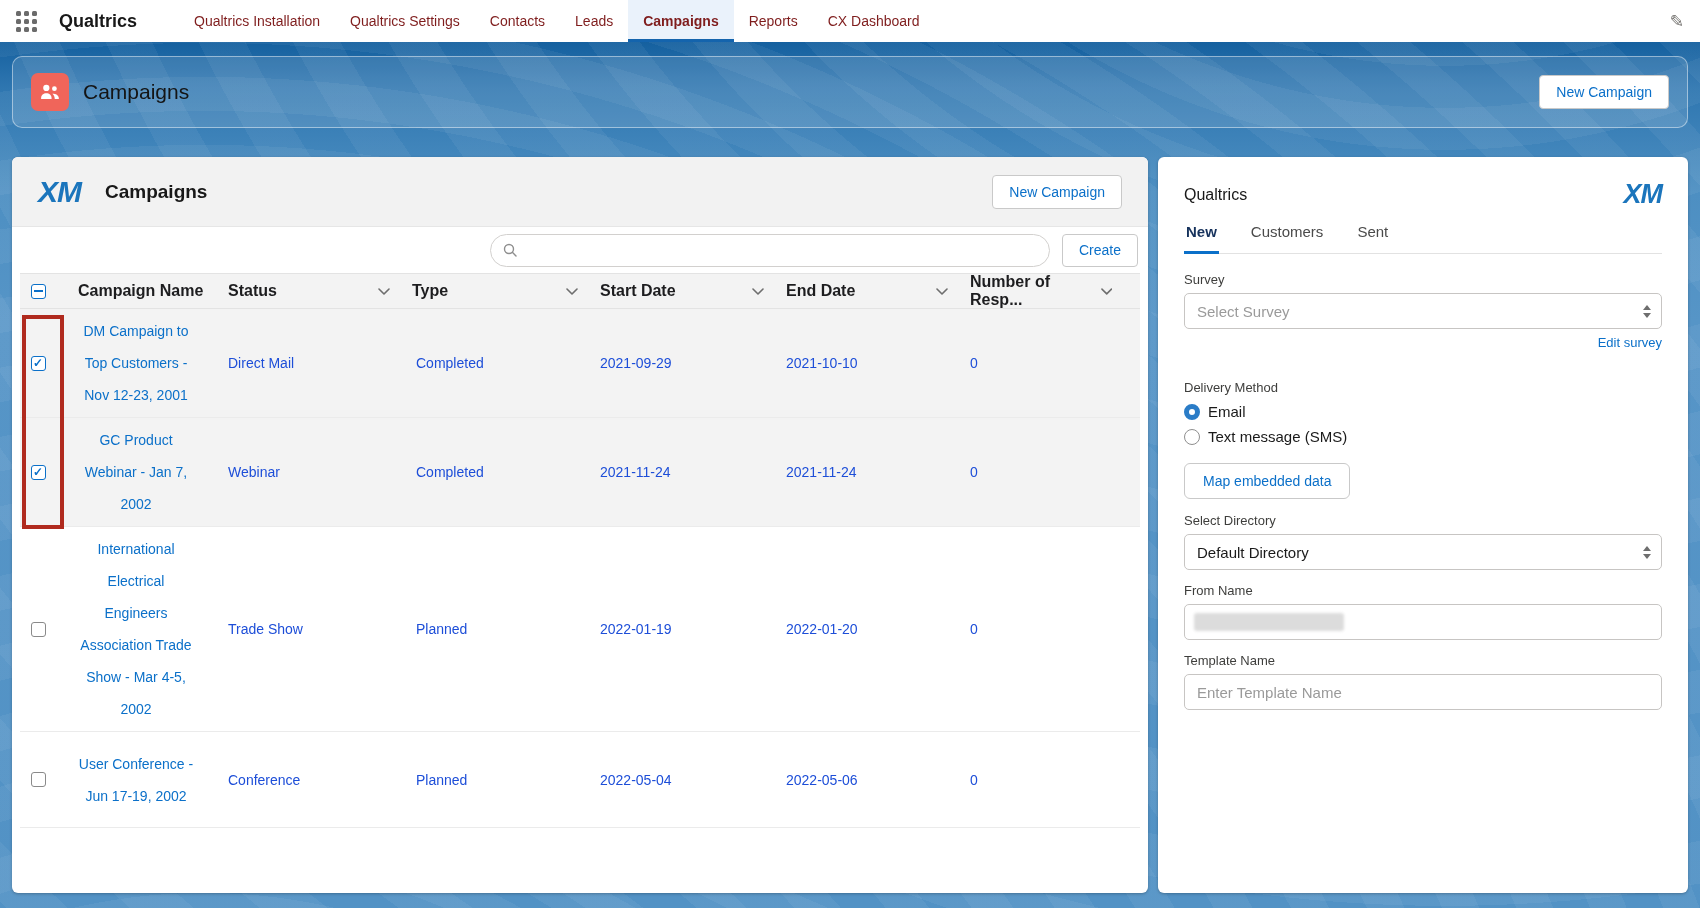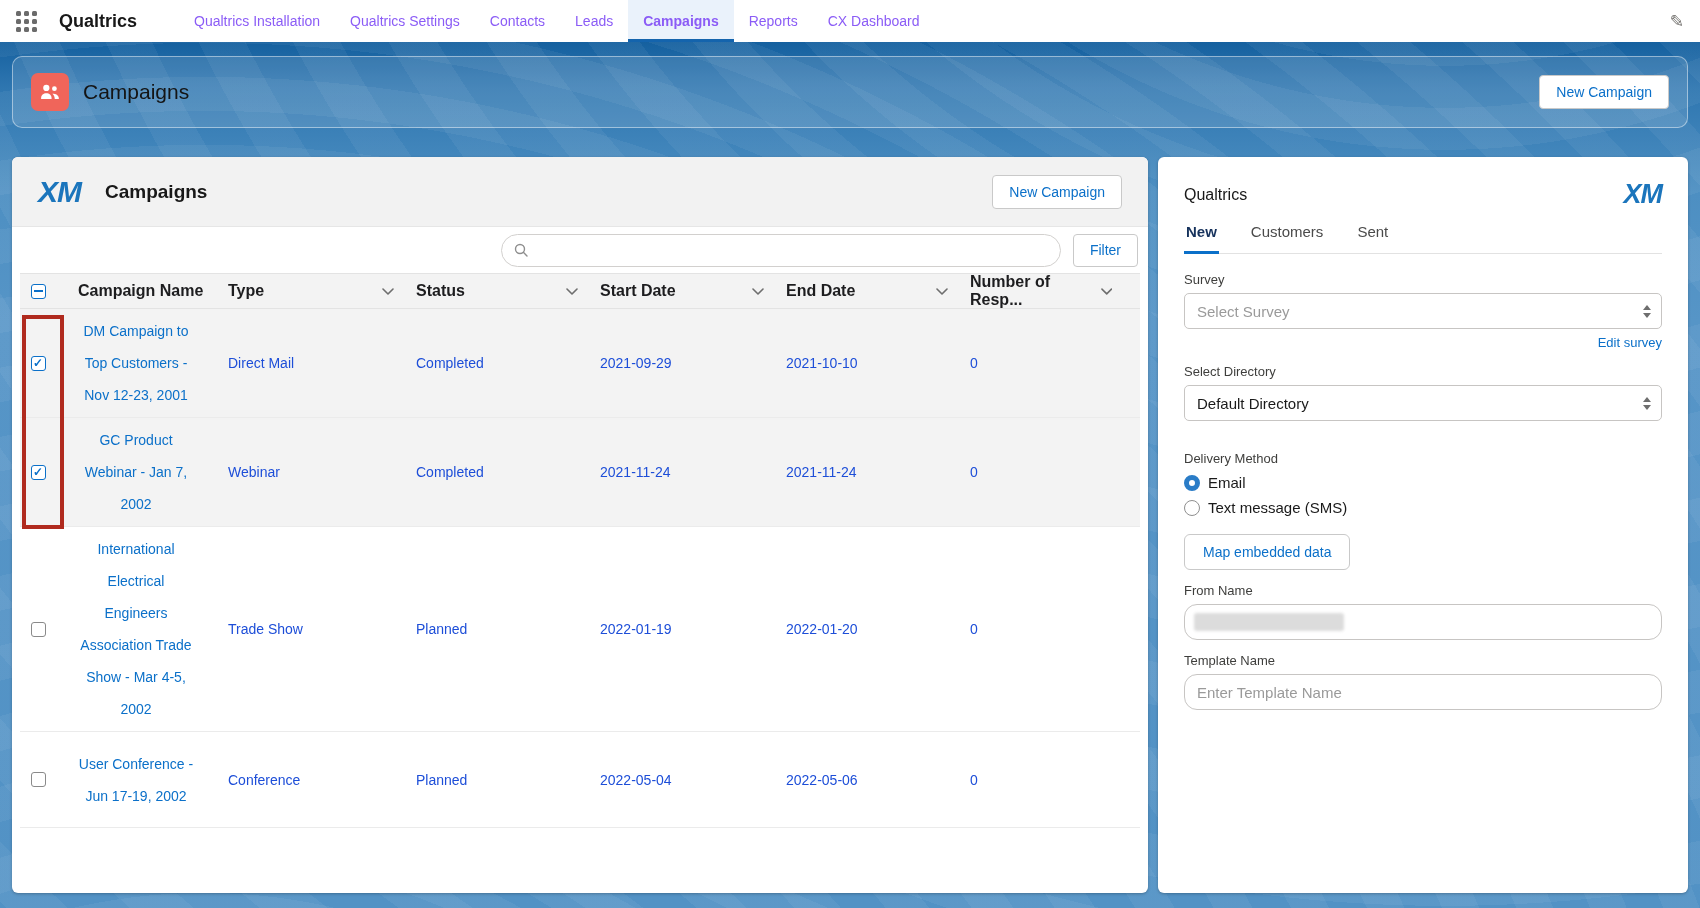--- a/index.html
+++ b/index.html
@@ -13,21 +13,21 @@
 
   
   .topnav {
     height: 42px; background: #fff; display: flex; align-items: center;
     padding: 0 16px; position: relative; z-index: 3;
   }
   .waffle { display: grid; grid-template-columns: repeat(3, 5px); gap: 3px; margin-right: 22px; cursor: pointer; }
   .waffle i { width: 5px; height: 5px; border-radius: 1.5px; background: #6b6b6b; display: block; }
   .brand { font-size: 18px; font-weight: bold; color: #181818; margin-right: 42px; }
   .tabs { display: flex; height: 100%; }
-  .tab { display: flex; align-items: center; padding: 0 15px; font-size: 14px; color: #8b5cf6; cursor: pointer; height: 100%; white-space: nowrap; }
+  .tab { display: flex; align-items: center; padding: 0 15px; font-size: 14px; color: #7f1d1d; cursor: pointer; height: 100%; white-space: nowrap; }
   .tab.active { background: #eaf2fb; border-bottom: 3px solid #1464ad; font-weight: bold; padding-top: 3px; }
   .pencil { margin-left: auto; color: #706e6b; font-size: 17px; cursor: pointer; }
 
   
   .page {
     position: relative; height: 866px;
     background-image:
       repeating-radial-gradient(circle at 12% 165%, rgba(255,255,255,0.05) 0 34px, rgba(255,255,255,0) 34px 68px),
       repeating-radial-gradient(circle at 85% -70%, rgba(255,255,255,0.05) 0 42px, rgba(255,255,255,0) 42px 84px),
       linear-gradient(180deg, #15609f 0px, #2e76b0 45px, #4d8fc2 150px, #5695c7 280px, #5292c5 100%);
@@ -148,21 +148,21 @@
   .edit-link { text-align: right; margin-top: 6px; font-size: 13px; color: #0b70c9; cursor: pointer; }
   .field.dir { margin-top: 14px; }
   .field.delivery { margin-top: 30px; }
   .radio-row { display: flex; align-items: center; gap: 8px; margin-top: 8px; font-size: 15px; color: #1a1a1a; cursor: pointer; }
   .radio { width: 16px; height: 16px; border-radius: 50%; border: 1px solid #8f8f8f; background: #fff; flex: none; }
   .radio.sel { border: 5px solid #2a7cc7; }
   .map-btn { margin-top: 18px; padding: 9px 18px; border-radius: 6px; }
   .field.tmpl { margin-top: 42px; }
   .field.fromname, .field.tname { margin-top: 13px; }
   .input {
-    height: 36px; width: 100%; border: 1px solid #c7c5c3; border-radius: 13px;
+    height: 36px; width: 100%; border: 1px solid #c7c5c3; border-radius: 5px;
     padding: 13px 12px; font-size: 15px; font-family: inherit; color: #1a1a1a; outline: none; background: #fff;
   }
   .input::placeholder { color: #9a9a9a; }
   .fromname-wrap { position: relative; }
   .redact { position: absolute; left: 10px; top: 9px; width: 150px; height: 18px; background: #dcdcdc; border-radius: 3px; filter: blur(1.5px); }
 </style>
 </head>
 <body>
 
 <header class="topnav">
@@ -231,39 +231,39 @@
       </div>
 
       <div class="search-row">
         <div class="search-box">
           <svg width="14" height="14" viewBox="0 0 14 14">
             <circle cx="6" cy="6" r="4.5" fill="none" stroke="#8e8e8e" stroke-width="1.4"></circle>
             <line x1="9.6" y1="9.6" x2="13" y2="13" stroke="#8e8e8e" stroke-width="1.4" stroke-linecap="round"></line>
           </svg>
           <input type="text" placeholder="" style="">
         </div>
-        <button class="btn-white btn-filter">Filter</button>
+        <button class="btn-white btn-filter">Create</button>
       </div>
 
       <div class="table">
         <div class="thead">
           <div class="hcell col-cb">
             <span class="cb dash"></span>
           </div>
           <div class="hcell col-name">
             <span>Campaign Name</span>
           </div>
-          <div class="hcell col-type">
-            <span>Type</span>
+          <div class="hcell col-status">
+            <span>Status</span>
             <svg width="12" height="7" viewBox="0 0 12 7">
                 <path d="M1 1l5 5 5-5" fill="none" stroke="#6e6e6e" stroke-width="1.6" stroke-linecap="round" stroke-linejoin="round"></path>
               </svg>
           </div>
-          <div class="hcell col-status">
-            <span>Status</span>
+          <div class="hcell col-type">
+            <span>Type</span>
             <svg width="12" height="7" viewBox="0 0 12 7">
                 <path d="M1 1l5 5 5-5" fill="none" stroke="#6e6e6e" stroke-width="1.6" stroke-linecap="round" stroke-linejoin="round"></path>
               </svg>
           </div>
           <div class="hcell col-start">
             <span>Start Date</span>
             <svg width="12" height="7" viewBox="0 0 12 7">
                 <path d="M1 1l5 5 5-5" fill="none" stroke="#6e6e6e" stroke-width="1.6" stroke-linecap="round" stroke-linejoin="round"></path>
               </svg>
           </div>
@@ -350,44 +350,44 @@
         <div class="select">
           <span class="ph">Select Survey</span>
           <span class="stepper">
               <i class="tri-up"></i>
               <i class="tri-dn"></i>
             </span>
         </div>
         <div class="edit-link">Edit survey</div>
       </div>
 
+      <div class="field delivery">
+        <div class="flabel">Delivery Method</div>
+        <div class="radio-row">
+          <span class="radio sel"></span>
+          <span>Email</span>
+        </div>
+        <div class="radio-row">
+          <span class="radio"></span>
+          <span>Text message (SMS)</span>
+        </div>
+        <button class="btn-white map-btn">Map embedded data</button>
+      </div>
+
       <div class="field dir">
         <div class="flabel">Select Directory</div>
         <div class="select">
           <span>Default Directory</span>
           <span class="stepper">
               <i class="tri-up"></i>
               <i class="tri-dn"></i>
             </span>
         </div>
       </div>
 
-      <div class="field delivery">
-        <div class="flabel">Delivery Method</div>
-        <div class="radio-row">
-          <span class="radio sel"></span>
-          <span>Email</span>
-        </div>
-        <div class="radio-row">
-          <span class="radio"></span>
-          <span>Text message (SMS)</span>
-        </div>
-        <button class="btn-white map-btn">Map embedded data</button>
-      </div>
-
 
       <div class="field fromname">
         <div class="flabel">From Name</div>
         <div class="fromname-wrap">
           <input class="input" type="text" style="">
           <span class="redact"></span>
         </div>
       </div>
 
       <div class="field tname">

